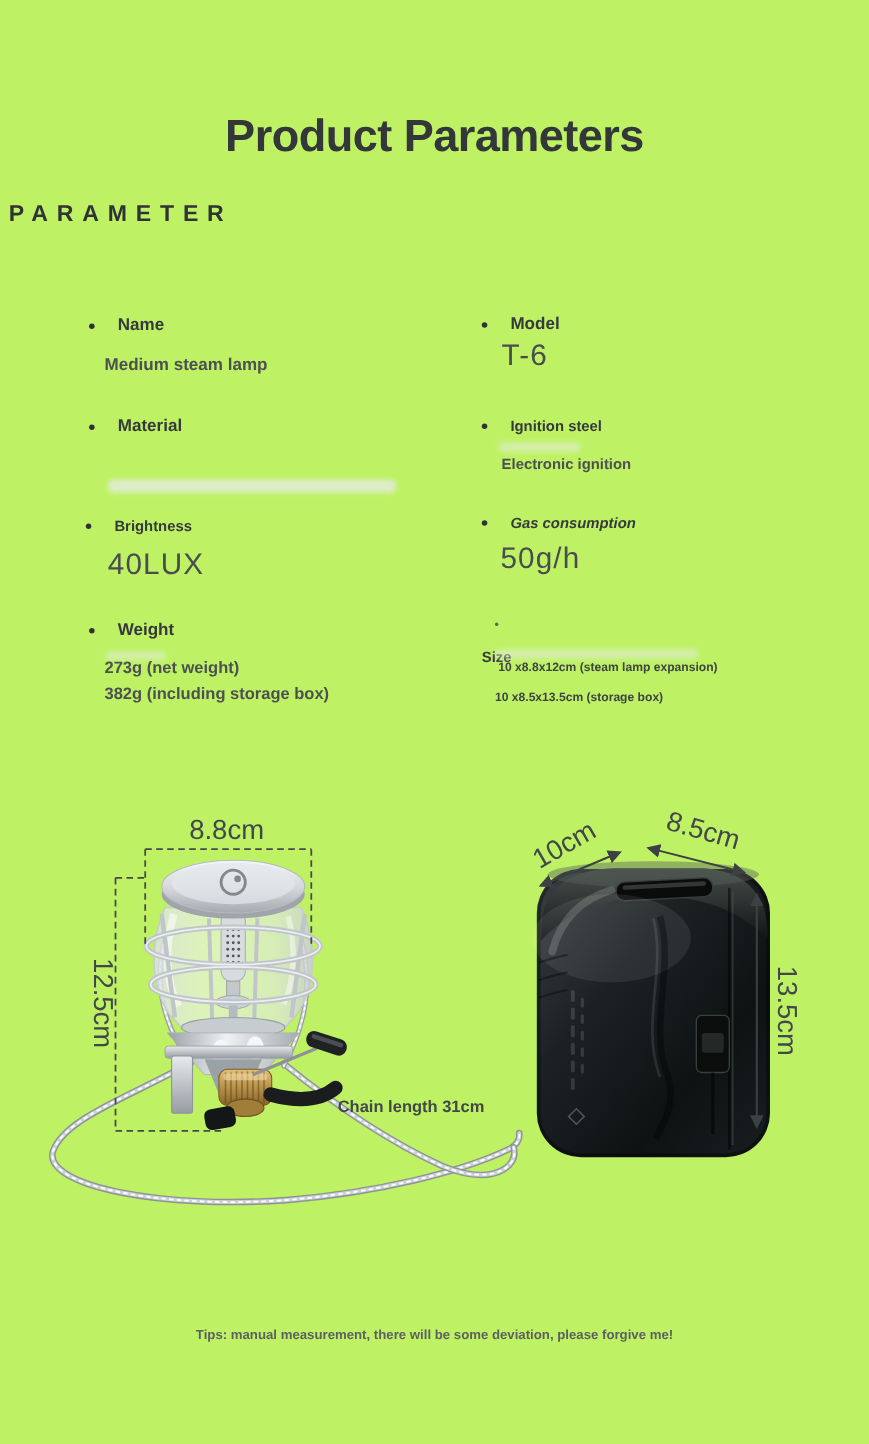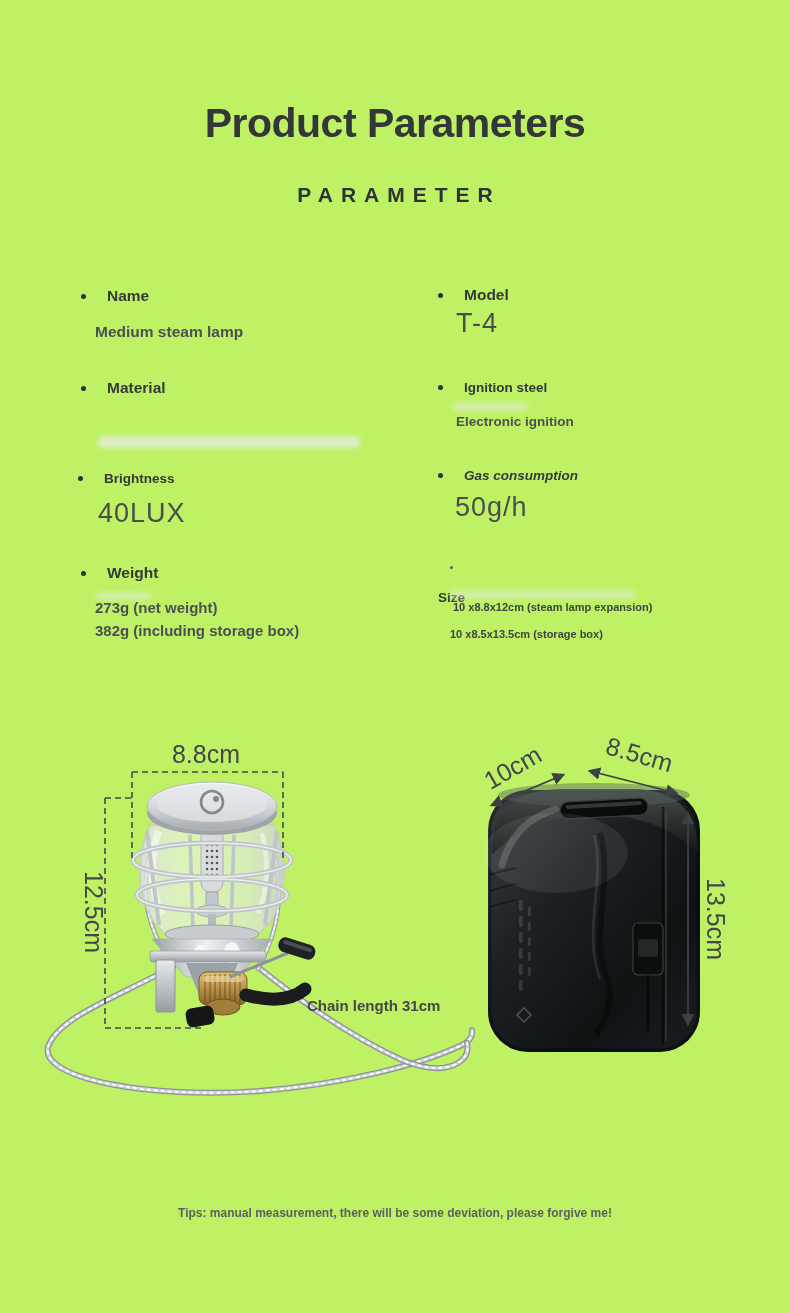--- a/index.html
+++ b/index.html
@@ -14,21 +14,21 @@
     overflow:hidden;
   }
   .title {
     position:absolute; top:100px; left:0; width:100%;
     text-align:center;
     font-size:41px; font-weight:700; letter-spacing:-0.5px;
     color:#33373a;
   }
   .subtitle {
     position:absolute; top:183px; left:0; width:100%;
-    text-align:center;
+    text-align:left;
     font-size:21px; font-weight:700; letter-spacing:8px;
     color:#2f3336;
     text-indent:8px;
   }
   .spec-head {
     position:absolute; display:flex; align-items:center; gap:21px;
     font-weight:700; color:#36393c; white-space:nowrap;
   }
   .spec-head.sz15 { font-size:15.5px; }
   .spec-head.sz13 { font-size:13.5px; }
@@ -92,21 +92,21 @@
     <span>Weight</span>
   </div>
   <div class="ghost" style="left:96px; top:592px; width:55px; height:8px; opacity:0.5;"></div>
   <div class="spec-val" style="left:95px; top:599px;">273g (net weight)</div>
   <div class="spec-val" style="left:95px; top:622px;">382g (including storage box)</div>
 
   <div class="spec-head sz15" style="left:438px; top:286px;">
     <span class="dot"></span>
     <span>Model</span>
   </div>
-  <div class="spec-val val-lg" style="left:456px; top:308px;">T-4</div>
+  <div class="spec-val val-lg" style="left:456px; top:308px;">T-6</div>
 
   <div class="spec-head sz13" style="left:438px; top:380px;">
     <span class="dot"></span>
     <span>Ignition steel</span>
   </div>
   <div class="ghost" style="left:453px; top:402px; width:75px; height:9px; opacity:0.5;"></div>
   <div class="spec-val sz135" style="left:456px; top:414px;">Electronic ignition</div>
 
   <div class="spec-head sz13" style="left:438px; top:468px;font-style:italic;">
     <span class="dot"></span>

